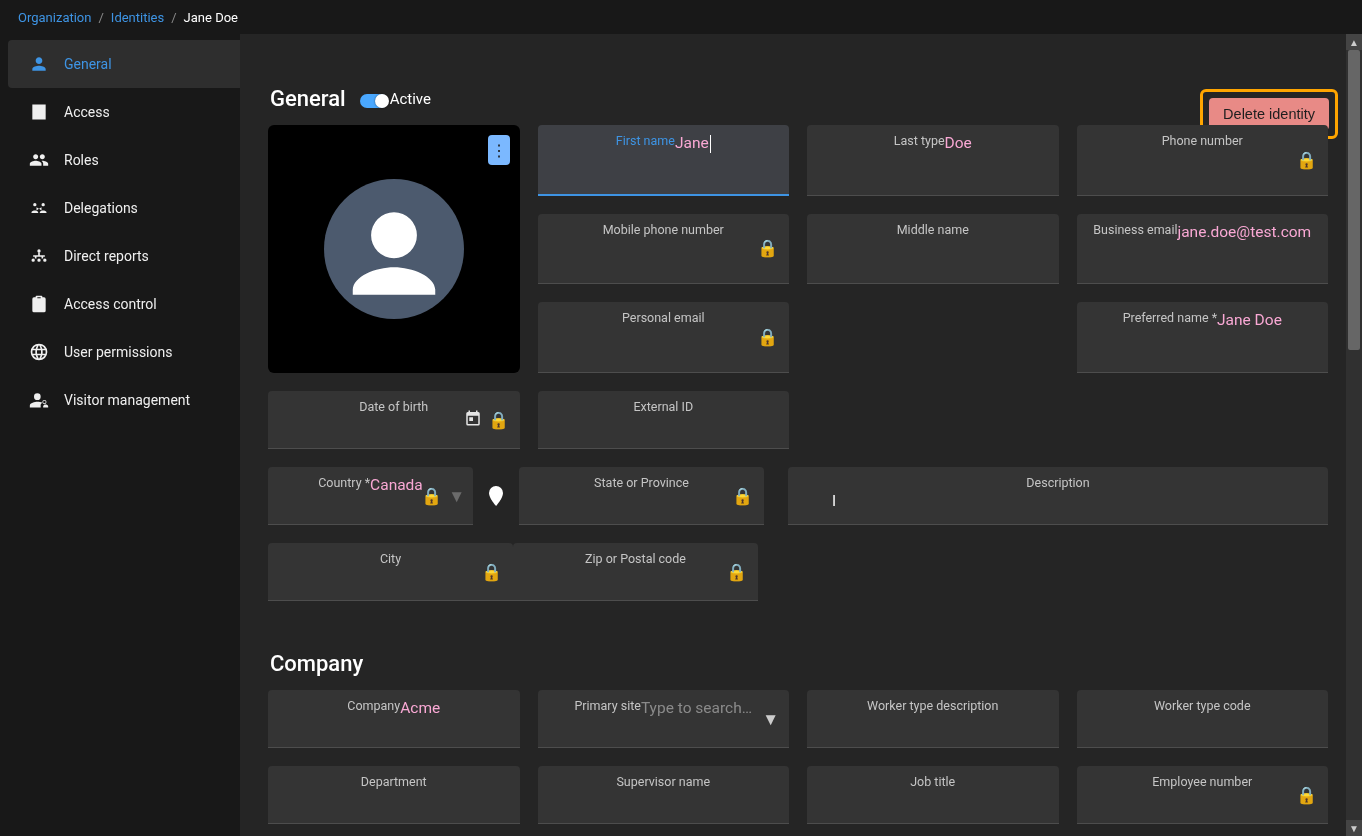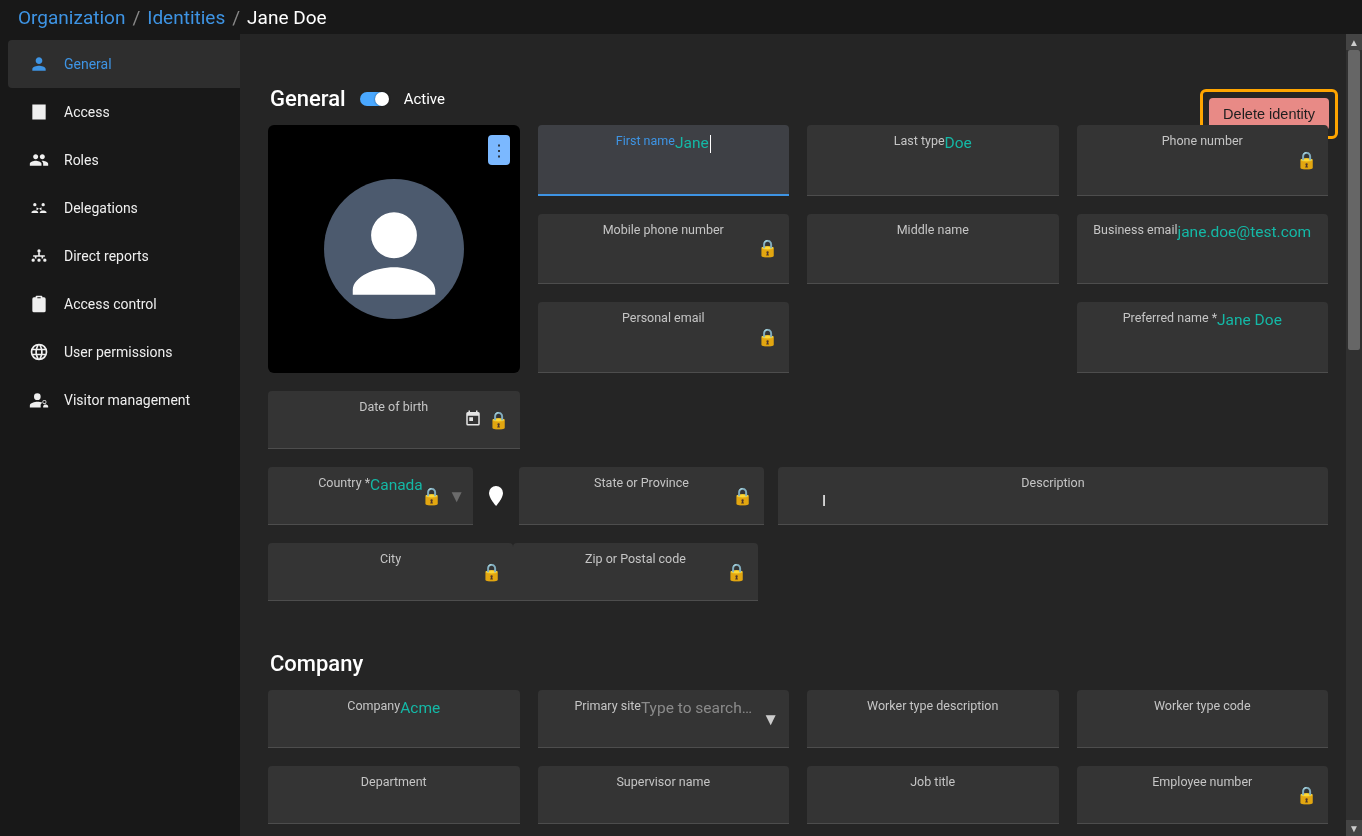--- a/index.html
+++ b/index.html
@@ -34,21 +34,21 @@
     position: relative;
   }
 
   
   .breadcrumb {
     height: 34px;
     background: var(--header-bg);
     display: flex;
     align-items: center;
     padding: 0 18px;
-    font-size: 19px;
+    font-size: 13px;
   }
   .breadcrumb a { color: var(--link); text-decoration: none; }
   .breadcrumb .sep { color: #888; margin: 0 7px; }
   .breadcrumb .current { color: #fff; }
 
   .body-row {
     display: flex;
     height: calc(100% - 34px);
   }
 
@@ -111,22 +111,22 @@
     display: flex;
     align-items: center;
     gap: 14px;
     font-size: 22px;
     font-weight: 500;
     margin: 50px 0 14px 2px;
   }
   .section-title.first { margin-top: 30px; }
   .toggle {
     display: inline-flex;
-    align-items: center;
-    gap: 16px;
+    align-items: flex-end;
+    gap: 2px;
     font-size: 15px;
     font-weight: 400;
   }
   .toggle-track {
     width: 28px; height: 14px;
     background: var(--toggle);
     border-radius: 7px;
     position: relative;
   }
   .toggle-thumb {
@@ -195,21 +195,21 @@
   }
   .field .label {
     font-size: 12.5px;
     color: var(--label);
     margin-bottom: 2px;
     line-height: 1.2;
   }
   .field.active .label { color: var(--link); }
   .field .value {
     font-size: 15.5px;
-    color: #14b8a6;
+    color: #f9a8d4;
     min-height: 20px;
     line-height: 1.3;
   }
   .field .value.placeholder { color: #8a8a8a; }
   .field .lock, .field .cal, .field .caret, .field .pin {
     position: absolute;
     right: 10px;
     top: 50%;
     transform: translateY(-50%);
     color: var(--lock);
@@ -227,21 +227,21 @@
     gap: 10px 6px;
     max-width: 1060px;
     margin-top: 18px;
     align-items: stretch;
   }
   .pin-block {
     display:flex; align-items:center; justify-content:center;
   }
   .pin-block svg { width:24px; height:30px; fill:#fff;}
   .desc-field {
-    margin-left: 8px;
+    margin-left: 18px;
   }
 
   .row-city {
     display: grid;
     grid-template-columns: 245px 245px;
     max-width: 1060px;
     margin-top: 18px;
   }
 
   
@@ -427,20 +427,24 @@
       </div>
       <div class="field">
         <div class="label">Date of birth</div>
         <span class="cal">
           <svg viewBox="0 0 24 24" width="18" height="18" fill="currentColor">
               <path d="M19 4h-1V2h-2v2H8V2H6v2H5a2 2 0 0 0-2 2v14a2 2 0 0 0 2 2h14a2 2 0 0 0 2-2V6a2 2 0 0 0-2-2zm0 16H5V9h14v11zM7 11h5v5H7v-5z"></path>
             </svg>
         </span>
         <span class="lock">🔒</span>
       </div>
+      <div class="field">
+        <div class="label">External ID</div>
+        <div class="value"></div>
+      </div>
       <div></div>
     </div>
 
     <div class="row-country">
       <div class="field" style="position:relative;">
         <div class="label">Country *</div>
         <div class="value">Canada</div>
         <span class="lock" style="right:30px">🔒</span>
         <span class="lock caret-standalone" style="right:8px">▼</span>
       </div>

